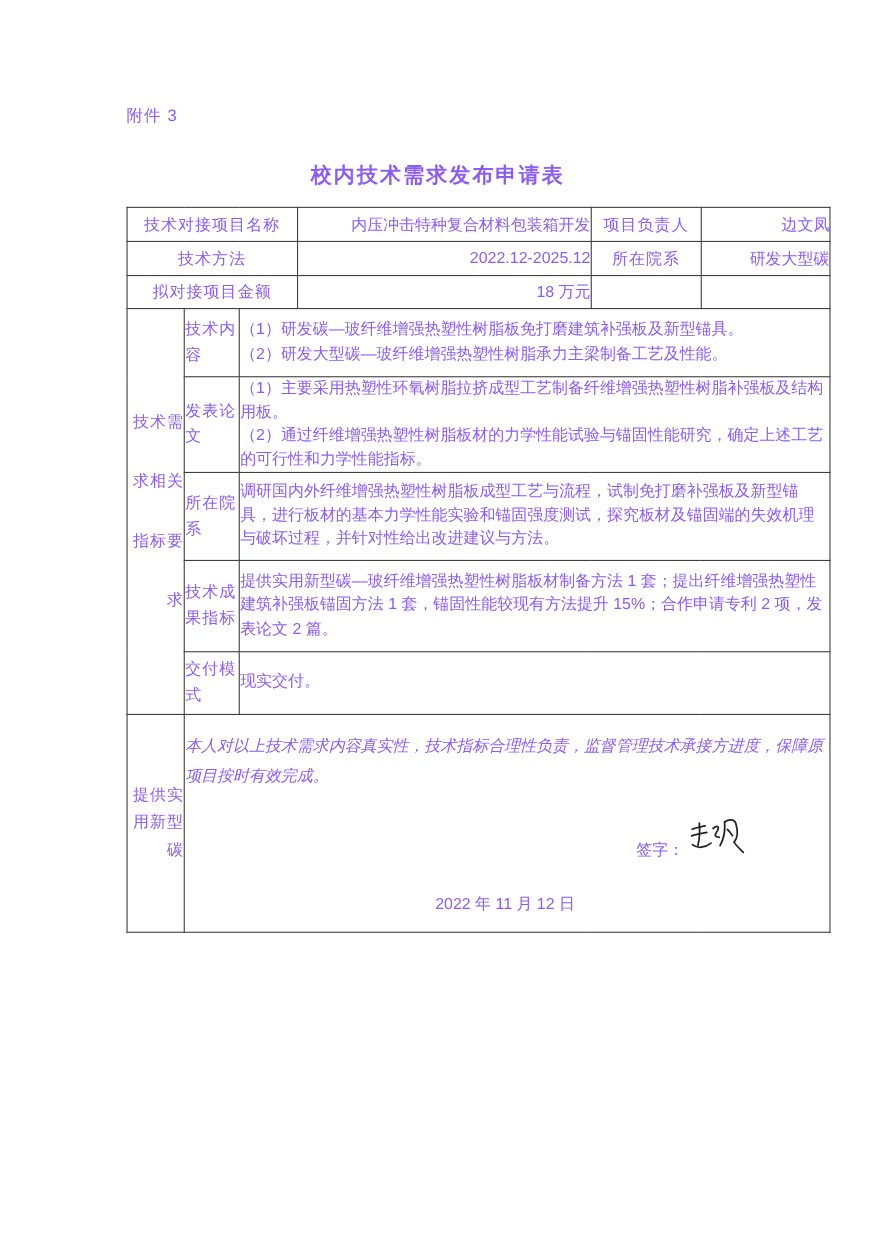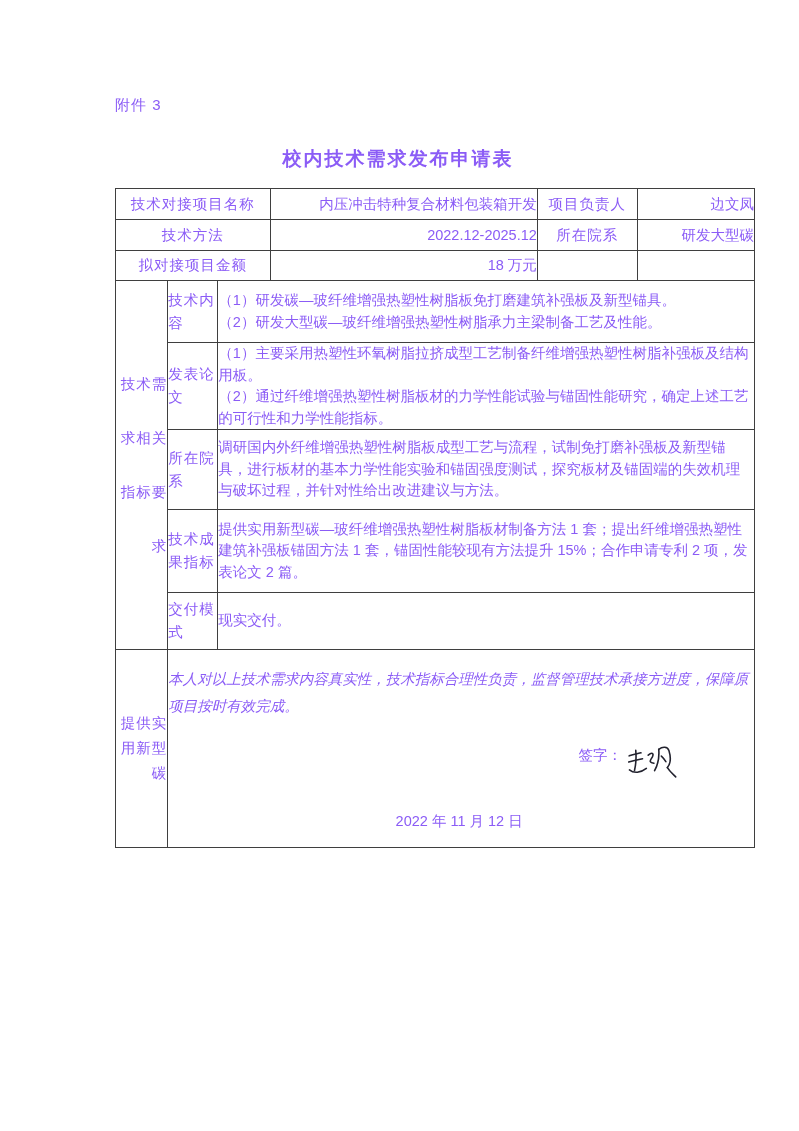--- a/index.html
+++ b/index.html
@@ -32,21 +32,21 @@
   .sublbl{
     text-align:left;word-break:break-all;line-height:23px;
     padding:0 4px;letter-spacing:1px;margin-left:14px;
   }
   .content{
     padding:6px 9px;line-height:21.5px;white-space:pre-line;text-align:left;
   }
   .commit-cell{padding:13px 16px 14px 14px;vertical-align:top;}
   .commit-text{line-height:27px;font-style:italic;}
   .sig-row{
-    display:flex;justify-content:flex-end;
+    display:flex;justify-content:flex-end;align-items:flex-end;
     margin-top:24px;padding-right:78px;height:40px;
   }
   .sig-label{font-size:14.5px;line-height:22px;}
   .sig-scribble{margin:0 0 2px 4px;transform:rotate(-5deg);}
   .date-row{text-align:center;margin-top:28px;padding-right:4px;font-size:14.5px;}
 </style>
 </head>
 <body>
 
 <div class="page">

